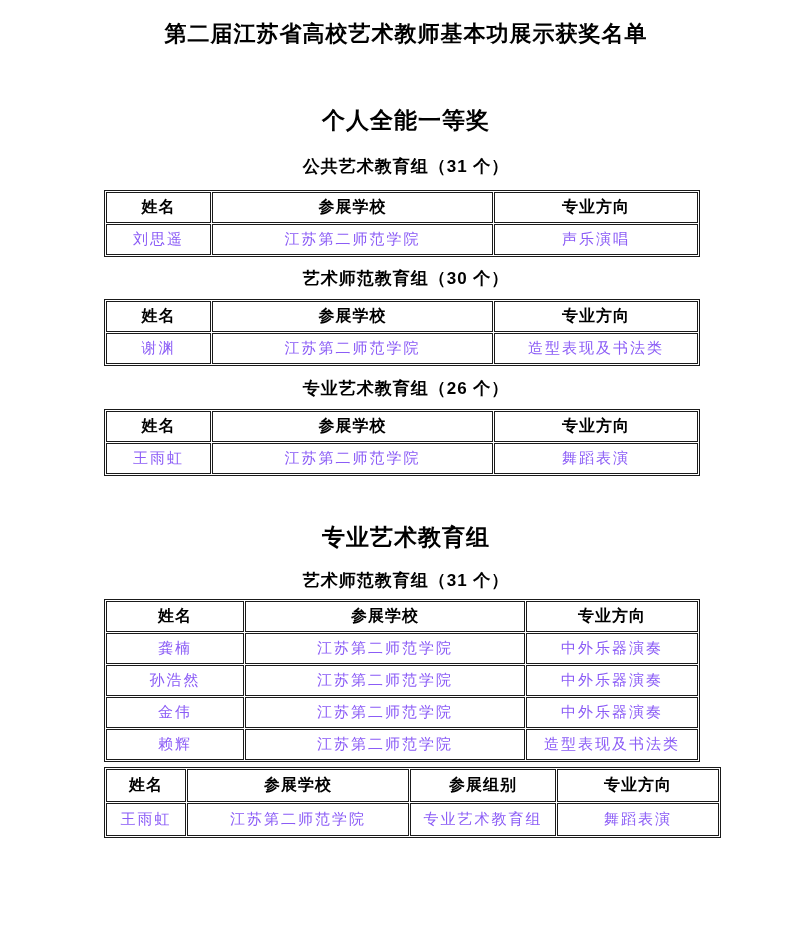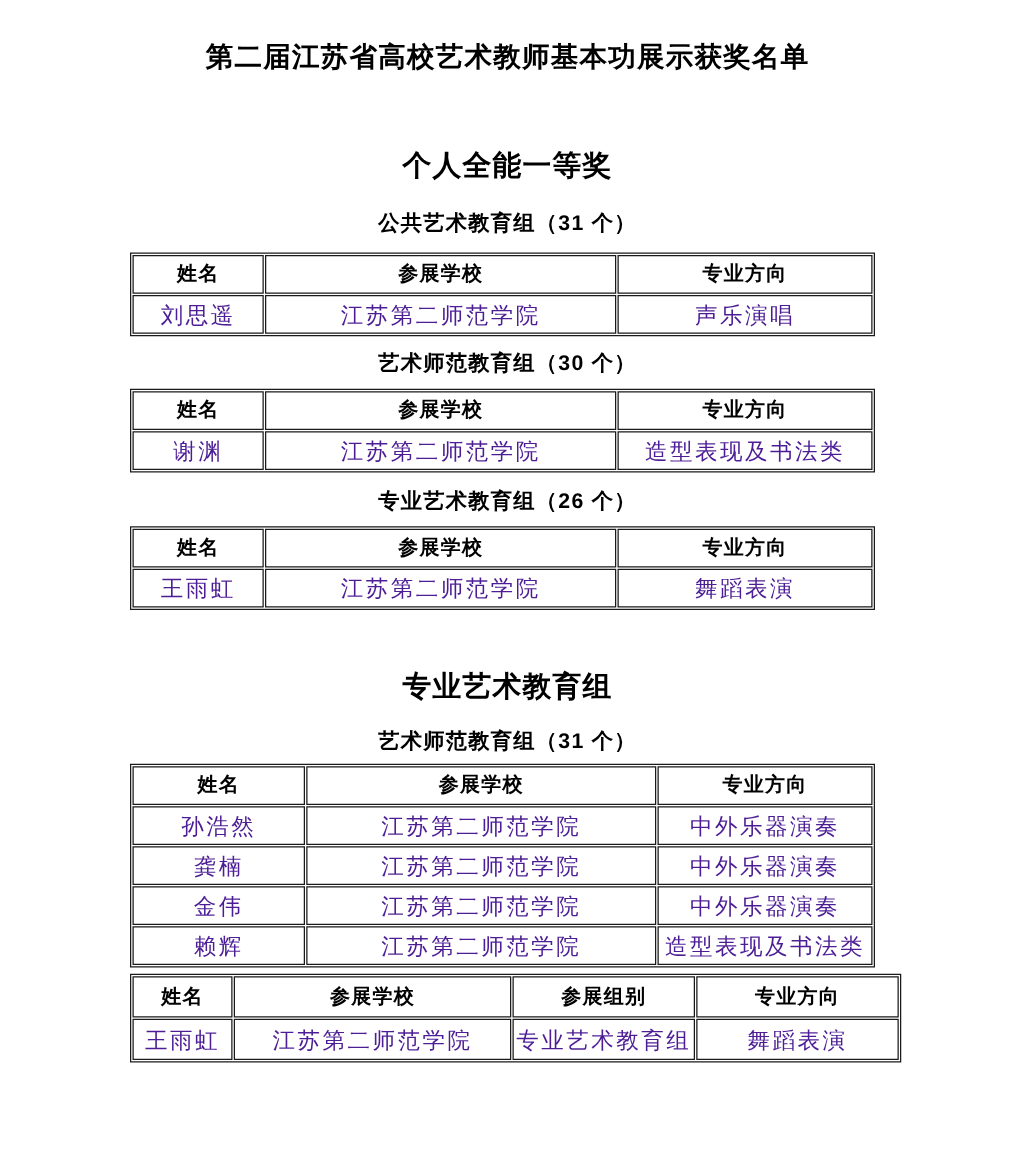--- a/index.html
+++ b/index.html
@@ -6,21 +6,21 @@
   #page{
     position:relative;
     width:812px;height:940px;
     background:#ffffff;
     font-family:"Liberation Serif", serif;
     color:#1a1a1a;
     overflow:hidden;
   }
   .doc-title{
     padding-top:20px;
-    margin:12px;
+    margin:0;
     font-family:"Liberation Sans", sans-serif;
     font-size:22px;line-height:28px;
     font-weight:bold;color:#000;
     text-align:center;
     letter-spacing:1px;
   }
   .award-heading{
     margin:0;text-align:center;
     font-family:"Liberation Sans", sans-serif;
     font-size:23px;line-height:28px;font-weight:bold;color:#000;
@@ -50,23 +50,23 @@
   table.w4{width:610px;}
   .mt-t1{margin-top:11px;}
   .mt-t2{margin-top:8px;}
   .mt-t3{margin-top:8px;}
   .mt-t4{margin-top:6px;}
   .mt-t5{margin-top:5px;}
   table.award-table td{
     border:1px solid #1a1a1a;
     height:29px;
     text-align:center;vertical-align:middle;
-    font-size:18px;
+    font-size:15px;
     letter-spacing:2px;
-    color:#4c1d95;
+    color:#8b5cf6;
     padding:0 2px;
     overflow:hidden;
     white-space:nowrap;
   }
   table.w4 td{height:31px;}
   table.award-table td.th{
     font-family:Liberation Mono, monospace;
     font-weight:bold;color:#000000;
     font-size:16px;
     letter-spacing:1px;
@@ -159,26 +159,26 @@
         <col class="c2">
         <col class="c3">
       </colgroup>
     <tbody>
       <tr>
         <td class="th">姓名</td>
         <td class="th">参展学校</td>
         <td class="th">专业方向</td>
       </tr>
       <tr>
+        <td>龚楠</td>
+        <td>江苏第二师范学院</td>
+        <td>中外乐器演奏</td>
+      </tr>
+      <tr>
         <td>孙浩然</td>
-        <td>江苏第二师范学院</td>
-        <td>中外乐器演奏</td>
-      </tr>
-      <tr>
-        <td>龚楠</td>
         <td>江苏第二师范学院</td>
         <td>中外乐器演奏</td>
       </tr>
       <tr>
         <td>金伟</td>
         <td>江苏第二师范学院</td>
         <td>中外乐器演奏</td>
       </tr>
       <tr>
         <td>赖辉</td>

